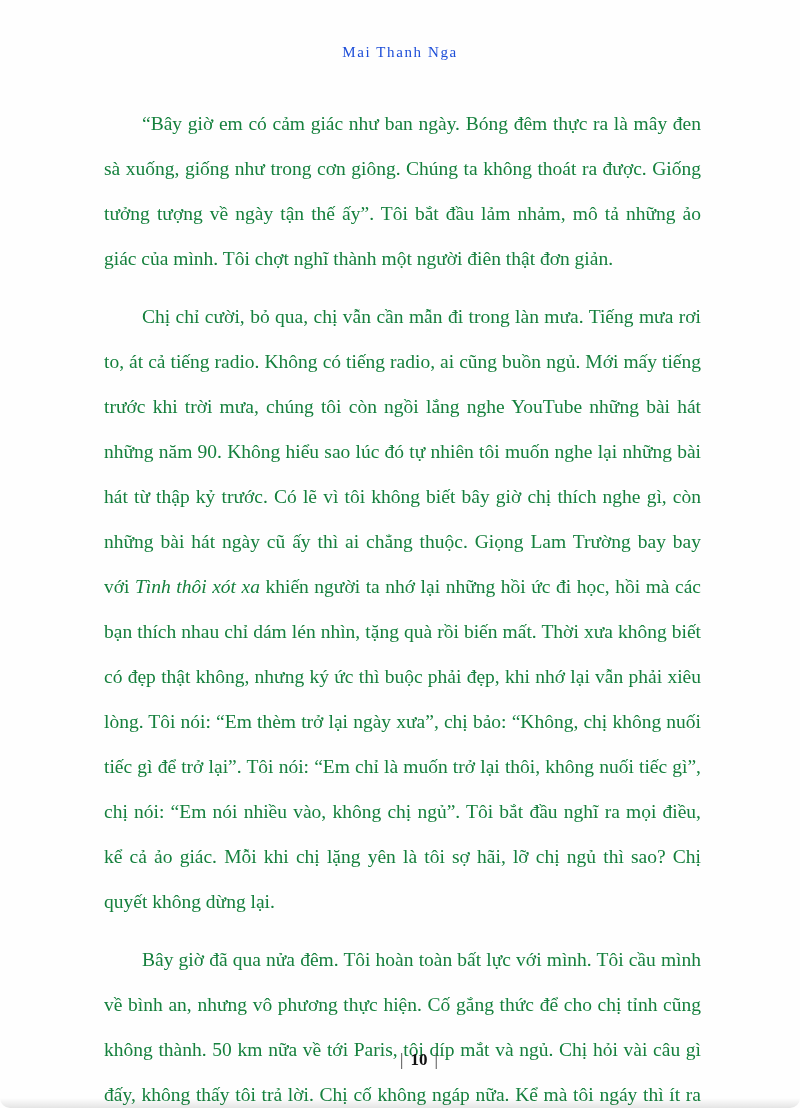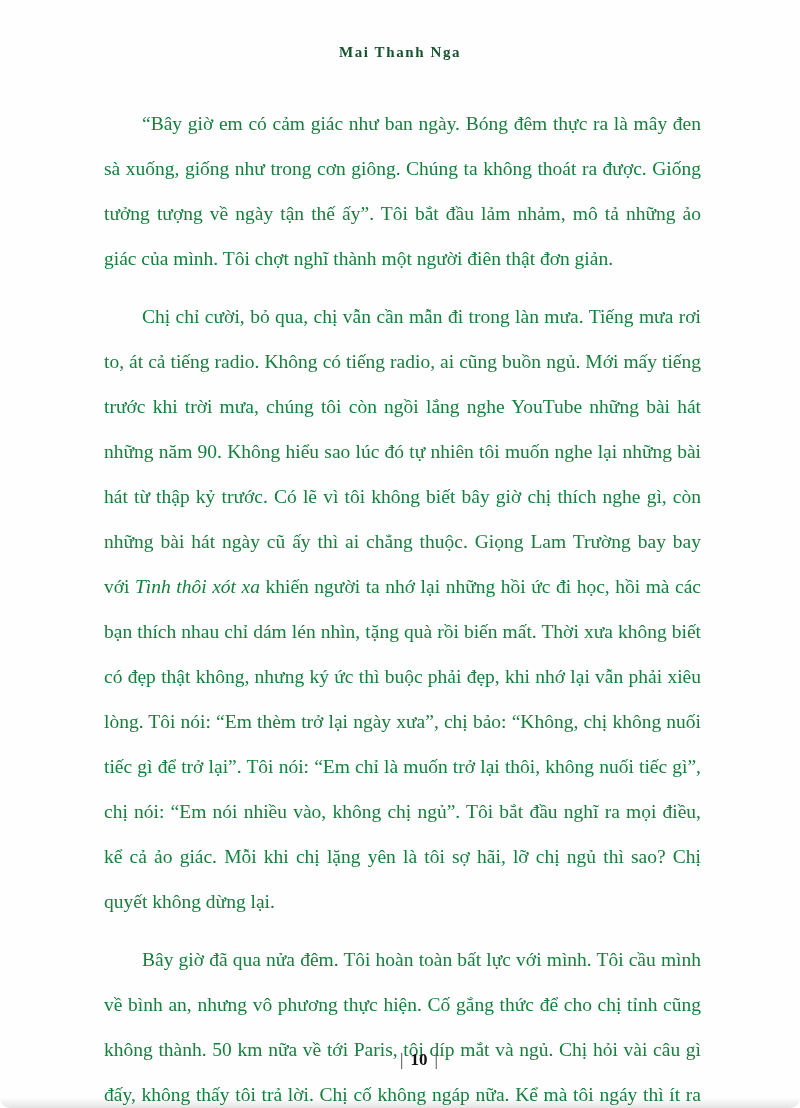--- a/index.html
+++ b/index.html
@@ -16,22 +16,22 @@
     color: #1d1d1d;
     position: relative;
     overflow: hidden;
   }
 
   .running-head {
     padding-top: 44px;
     text-align: center;
     font-size: 15px;
     letter-spacing: 1.6px;
-    color: #14532d;
-    font-weight: 700;
+    color: #1d4ed8;
+    font-weight: 400;
   }
 
   .text-block {
     margin: 40px 99px 0 104px;
     font-size: 19.5px;
     line-height: 45px;
     text-align: justify;
     color: #15803d;
   }
 

